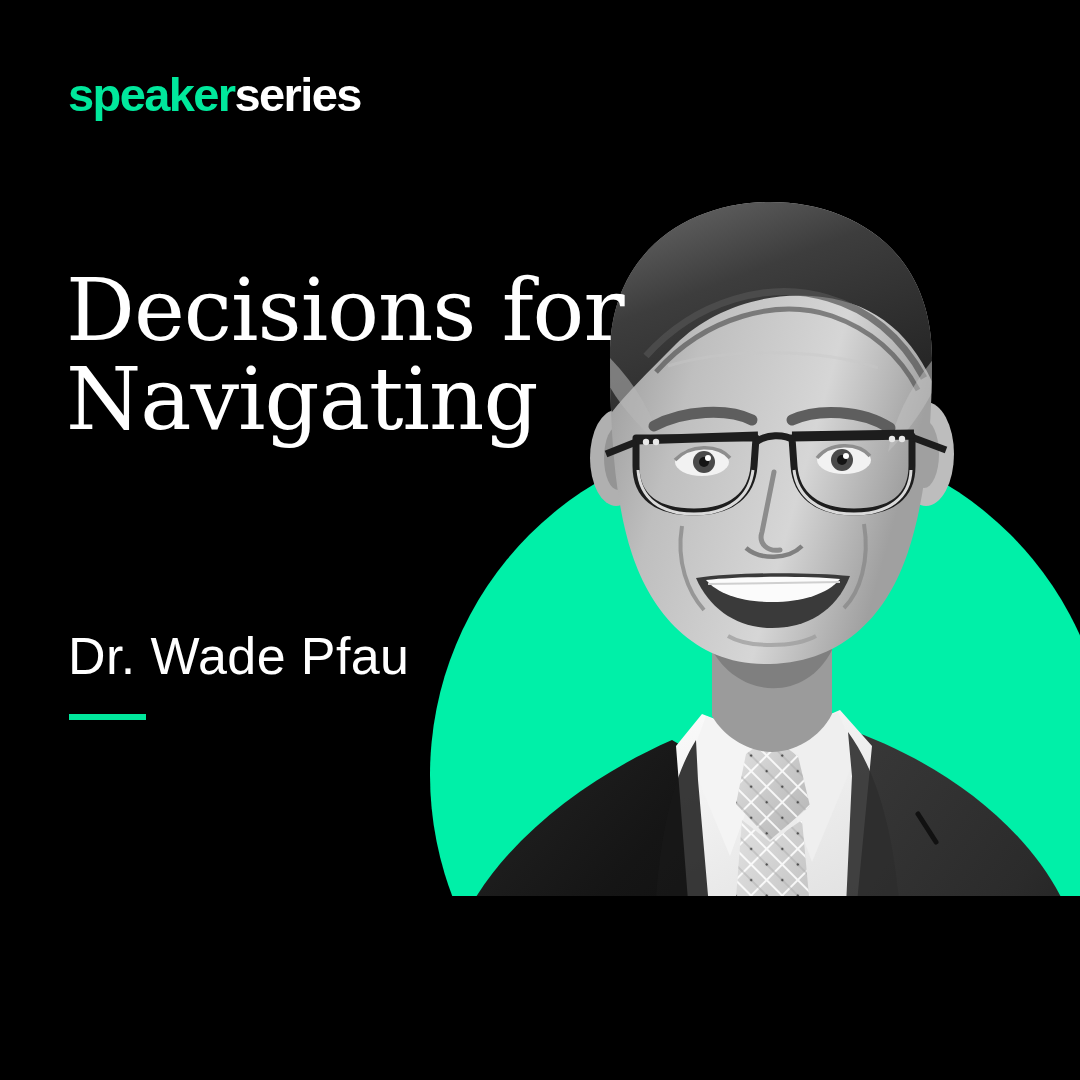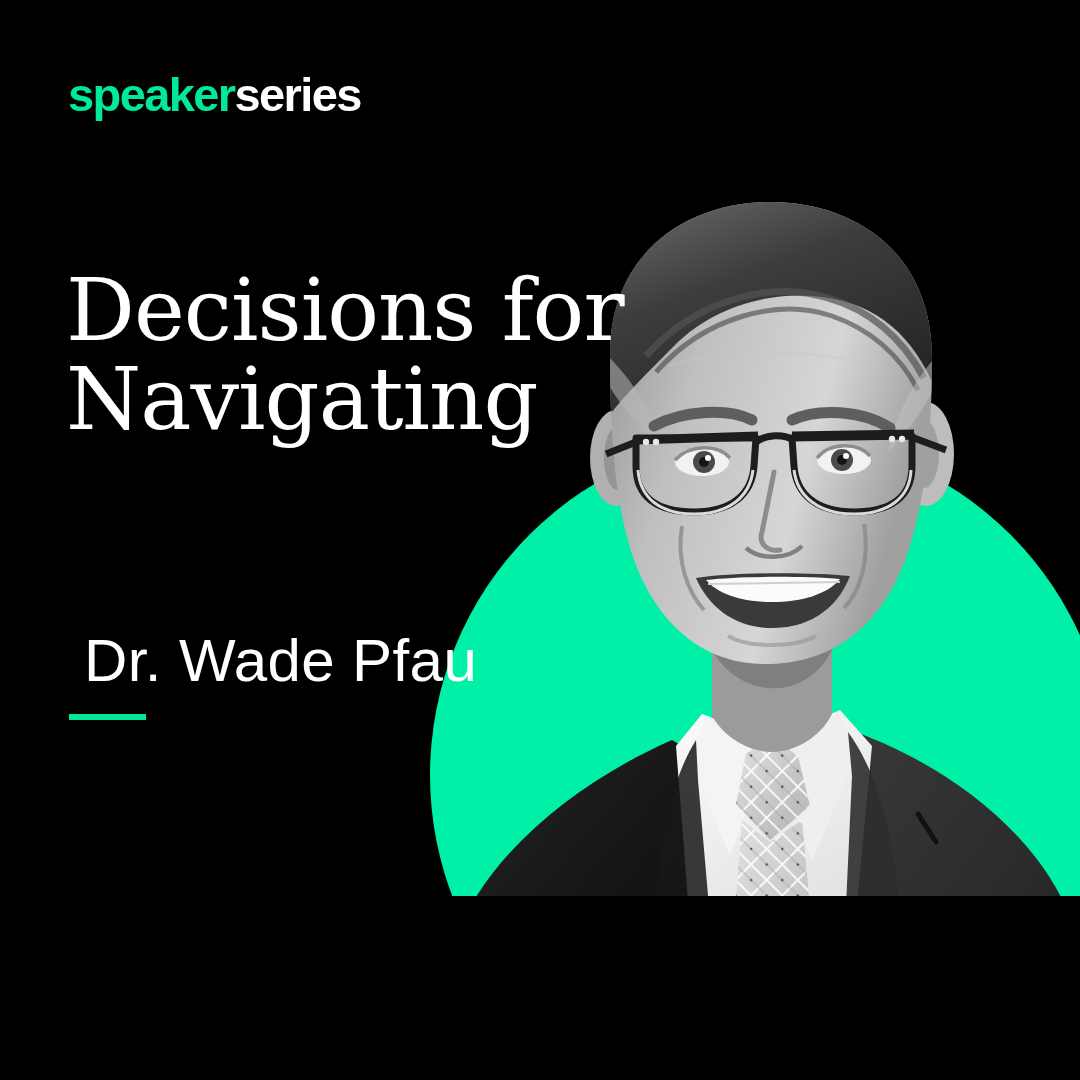--- a/index.html
+++ b/index.html
@@ -70,25 +70,24 @@
   .title-line { display: block; white-space: nowrap; }
 
   
   .speaker-name {
     position: absolute;
     left: 68px;
     top: 628px;
     color: #FFFFFF;
     font-family: "Liberation Sans", sans-serif;
     font-weight: 300;
-    font-size: 60px;
+    font-size: 52px;
     letter-spacing: 0.4px;
     line-height: 1.1;
     white-space: nowrap;
-    margin-left: 16px;
   }
 
   
   .accent-rule {
     position: absolute;
     left: 69px;
     top: 714px;
     width: 77px;
     height: 6px;
     background: #00E89C;

